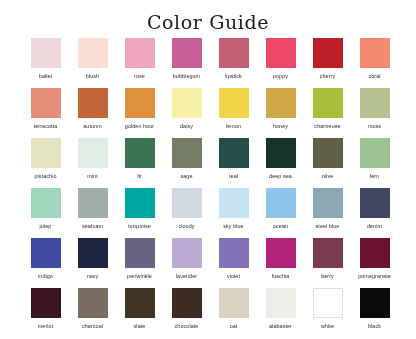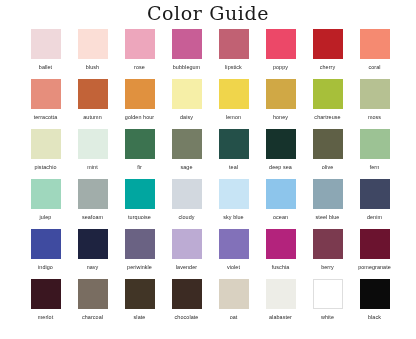--- a/index.html
+++ b/index.html
@@ -22,20 +22,21 @@
     box-sizing: border-box;
   }
   .title {
     text-align: center;
     font-family: "DejaVu Serif", "Liberation Serif", serif;
     font-size: 19px;
     font-weight: 400;
     color: #1a1a1a;
     letter-spacing: 0.6px;
     margin: 0;
+    padding-top: 9px;
     height: 26px;
     line-height: 26px;
     white-space: nowrap;
   }
   .grid {
     margin-top: 3px;
     padding: 0 18px 0 22px;
     display: grid;
     grid-template-columns: repeat(8, 1fr);
     grid-auto-rows: 50px;

